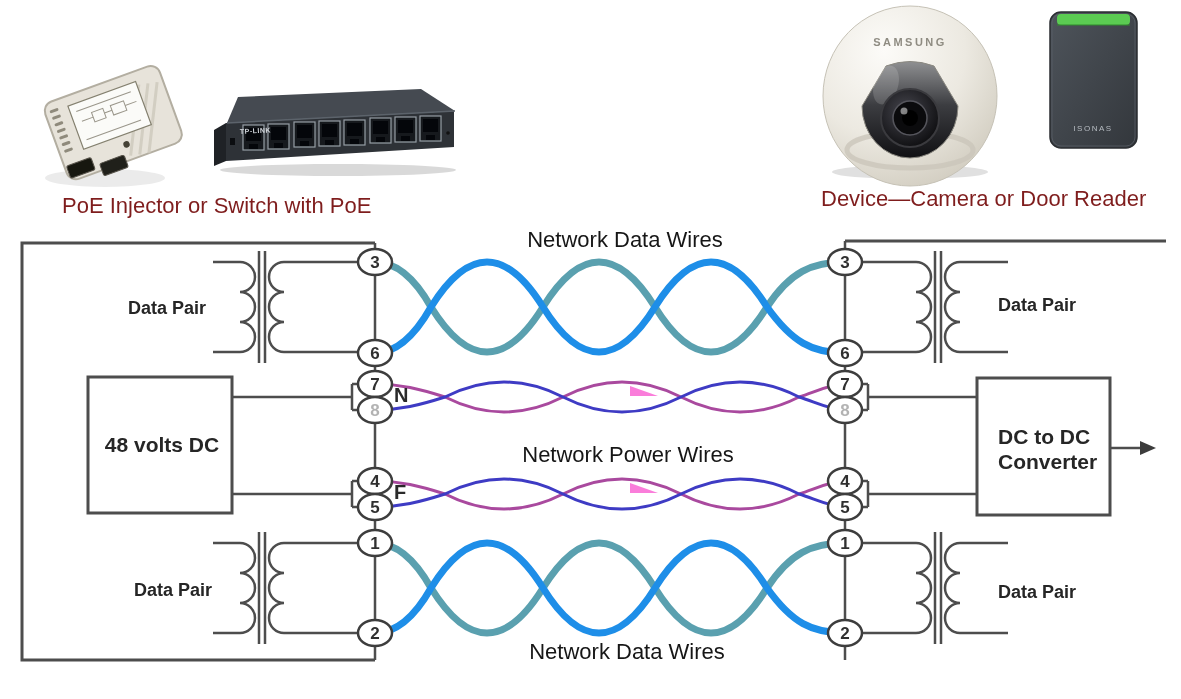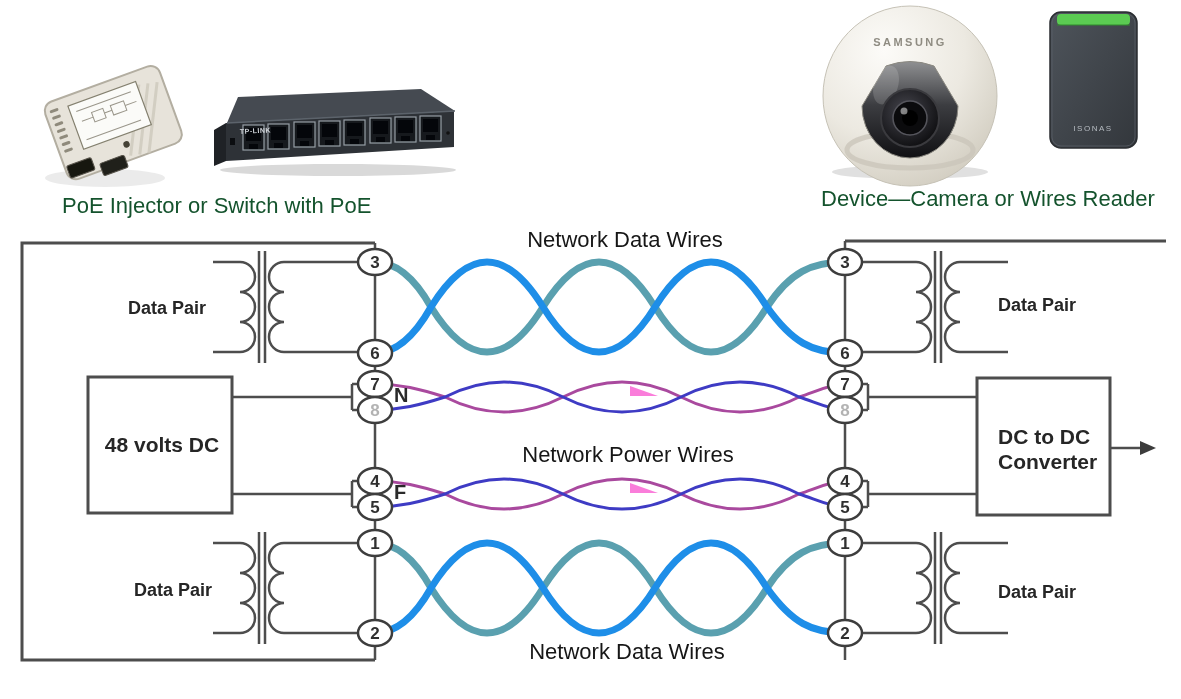--- a/index.html
+++ b/index.html
@@ -2,21 +2,21 @@
 <html><head>
 <meta charset="utf-8">
 <style>
   html,body{margin:0;padding:0;background:#ffffff;}
   .stage{
     position:relative;width:1181px;height:699px;background:#ffffff;
     font-family:"Liberation Sans",sans-serif;overflow:hidden;
   }
   .stage svg{position:absolute;left:0;top:0;}
   .caption{
-    position:absolute;font-size:22px;color:#14532d;white-space:nowrap;
+    position:absolute;font-size:22px;color:#7f1d1d;white-space:nowrap;
     font-family:"Liberation Sans",sans-serif;
   }
   svg text{font-family:"Liberation Sans",sans-serif;}
   .diagram-label{font-size:22px;fill:#161616;}
   .box-label{font-size:21px;font-weight:700;fill:#262626;}
   .pair-label{font-size:18px;font-weight:700;fill:#262626;}
   .pin-num{font-size:17px;font-weight:700;fill:#303030;text-anchor:middle;}
   .pin-num-faint{fill:#b3b3b3;}
   .stray{font-size:20px;font-weight:700;fill:#2a2a2a;}
 </style>
@@ -269,15 +269,15 @@
 
     <text class="box-label" x="162" y="452" text-anchor="middle">48 volts DC</text>
     <text class="box-label" x="998" y="444" font-size="19">DC to DC</text>
     <text class="box-label" x="998" y="469" font-size="19">Converter</text>
 
     <text class="stray" x="394" y="402">N</text>
     <text class="stray" x="394" y="499">F</text>
   </svg>
 
   <div class="caption" style="left:62px;top:193px">PoE Injector or Switch with PoE</div>
-  <div class="caption" style="left:821px;top:186px">Device—Camera or Wires Reader</div>
+  <div class="caption" style="left:821px;top:186px">Device—Camera or Door Reader</div>
 
 </div>
 
 </body></html>

